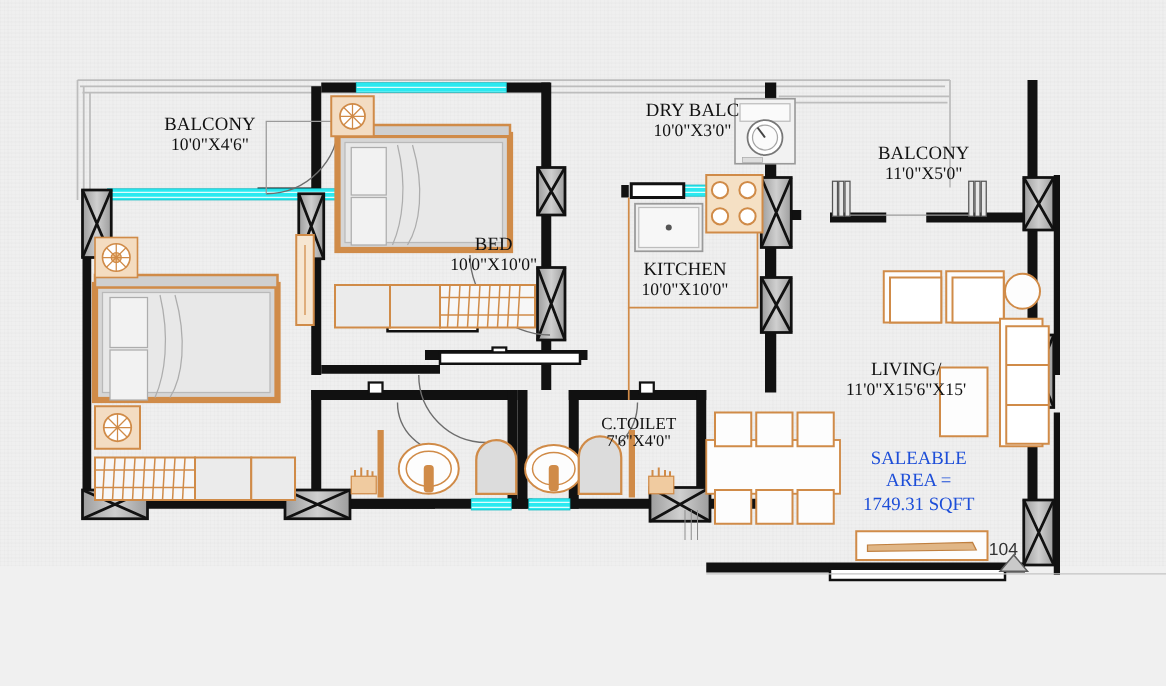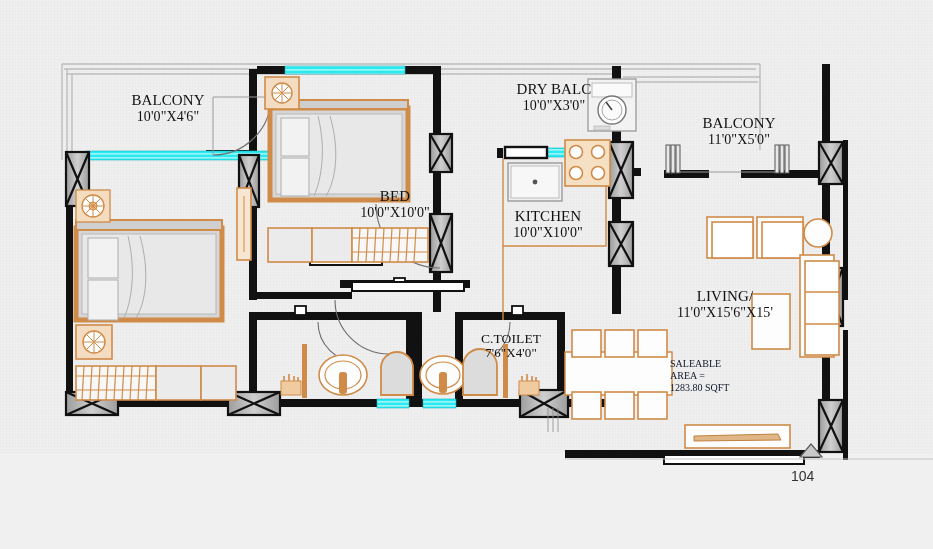--- a/index.html
+++ b/index.html
@@ -23,22 +23,22 @@
     position:absolute;z-index:6;color:#111;
     font-family:"Liberation Serif", serif;
     text-align:center;line-height:1.12;white-space:nowrap;
     letter-spacing:.1px;
   }
   .lbl .l1{display:block;font-size:15px;}
   .lbl .l2{display:block;font-size:14px;}
   .lbl.sm .l1{font-size:13.5px;}
   .lbl.sm .l2{font-size:13px;}
   .unitno{position:absolute;z-index:6;font-size:14px;color:#333;
-          font-family:"Liberation Sans", sans-serif;margin-top:37px;}
-  .sale{position:absolute;z-index:6;line-height:1.22;font-size:10px;color:#0f172a;}
+          font-family:"Liberation Sans", sans-serif;}
+  .sale{position:absolute;z-index:6;text-align:center;line-height:1.22;font-size:15px;color:#1d4ed8;}
   .sale span{display:block;}
 </style>
 </head>
 <body>
 
 <div id="stage">
 
   <svg class="plan" viewBox="0 0 933 549">
     <defs>
 
@@ -429,17 +429,17 @@
   </div>
 
   <div class="lbl" style="left:661px;top:288px;width:128px;">
     <span class="l1">LIVING/</span>
     <span class="l2">11'0"X15'6"X15'</span>
   </div>
 
   <div class="sale" style="left:670px;top:358px;width:130px;">
     <span>SALEABLE</span>
     <span>AREA =</span>
-    <span>1283.80 SQFT</span>
+    <span>1749.31 SQFT</span>
   </div>
 
   <div class="unitno" style="left:791px;top:431px;">104</div>
 </div>
 
 </body></html>

